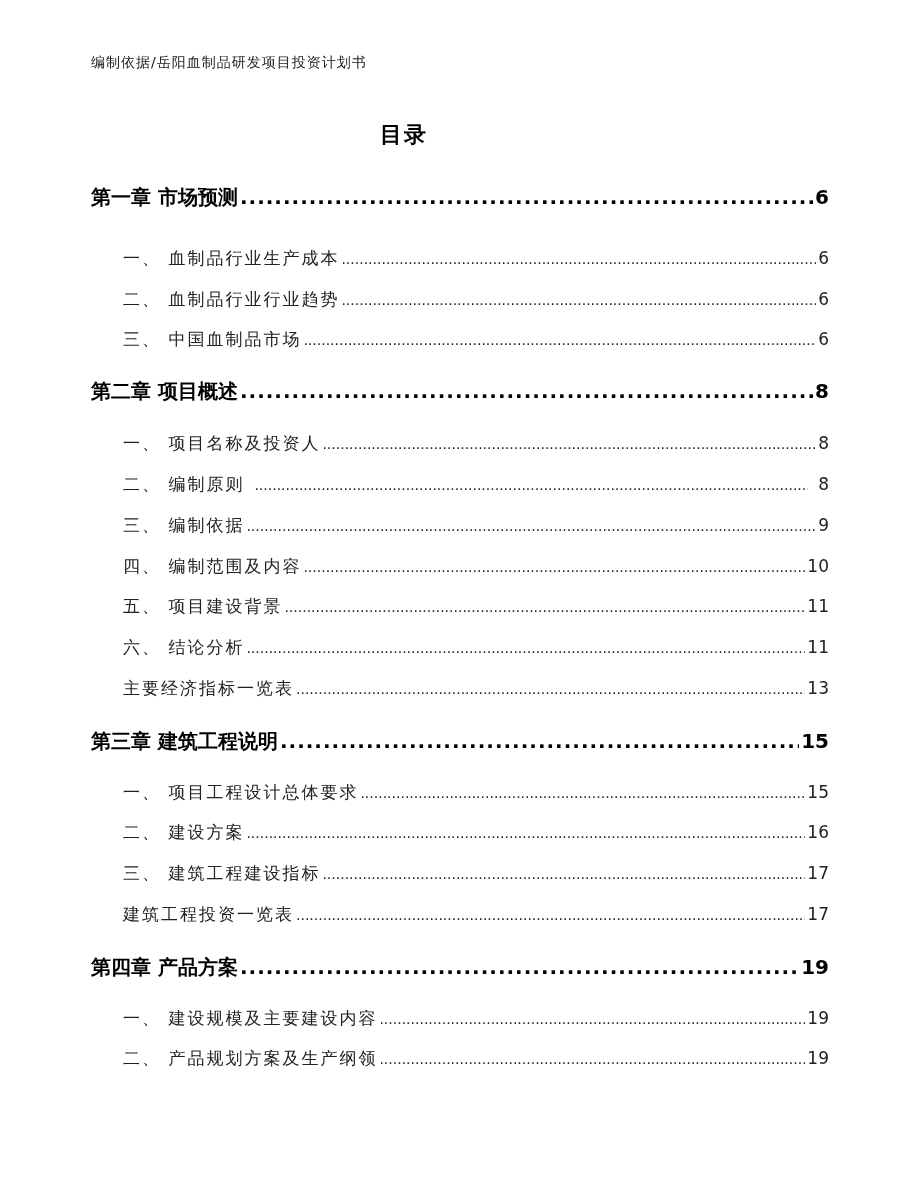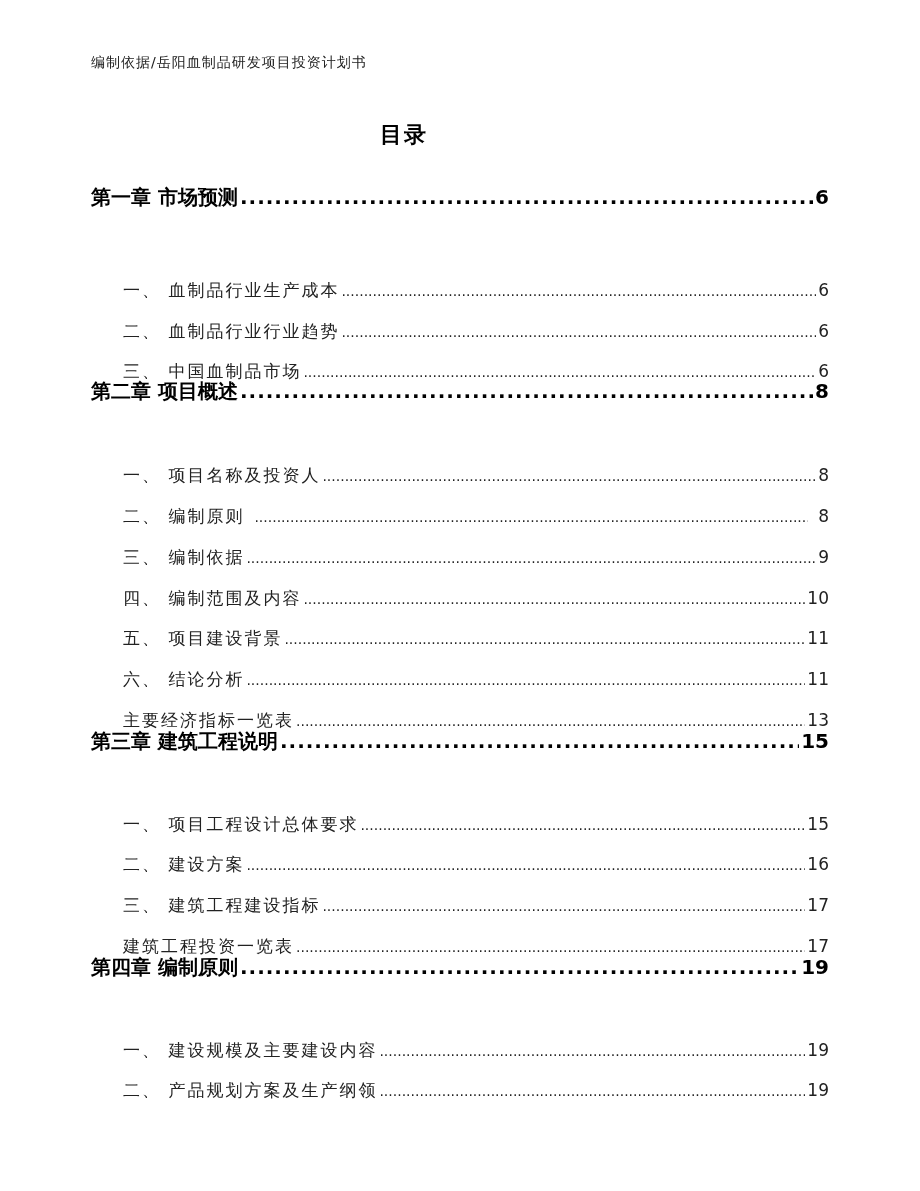--- a/index.html
+++ b/index.html
@@ -12,21 +12,21 @@
     .row { position: absolute; left: 0; width: 738px; display: flex; align-items: baseline; white-space: nowrap; justify-content: space-between; }
     .row .label { flex: 0 0 auto; }
     .row .leader { flex: 1 1 auto; overflow: hidden; margin: 0 2px; }
     .row .leader::after { content: "........................................................................................................................................................................................................................................................................................"; letter-spacing: 0px; }
     .row .page { flex: 0 0 auto; text-align: right; }
     .row.chapter { font-size: 20px; font-weight: bold; }
     .row.chapter .leader::after { letter-spacing: 1px; }
     .row.section { font-size: 17px; color: #222; letter-spacing: 2px; }
     .row.section .leader { letter-spacing: 0; font-size: 14px; }
     .row.section .page { letter-spacing: 0; font-size: 17px; }
-    .row.indent { left: 32px; width: 706px; margin-top: 32px; }
+    .row.indent { left: 32px; width: 706px; }
   </style>
 </head>
 <body>
 
 <div class="header">编制依据/岳阳血制品研发项目投资计划书</div>
 <div class="title">目录</div>
 
 <div class="toc" id="toc">
     <div class="row chapter" style="top: 184px;">
       <span class="label">第一章 市场预测</span>
@@ -107,21 +107,21 @@
       <span class="label">三、 建筑工程建设指标</span>
       <span class="leader"></span>
       <span class="page">17</span>
     </div>
     <div class="row section indent" style="top: 903px;">
       <span class="label">建筑工程投资一览表</span>
       <span class="leader"></span>
       <span class="page">17</span>
     </div>
     <div class="row chapter" style="top: 954px;">
-      <span class="label">第四章 编制原则</span>
+      <span class="label">第四章 产品方案</span>
       <span class="leader"></span>
       <span class="page">19</span>
     </div>
     <div class="row section indent" style="top: 1007px;">
       <span class="label">一、 建设规模及主要建设内容</span>
       <span class="leader"></span>
       <span class="page">19</span>
     </div>
     <div class="row section indent" style="top: 1047px;">
       <span class="label">二、 产品规划方案及生产纲领</span>

